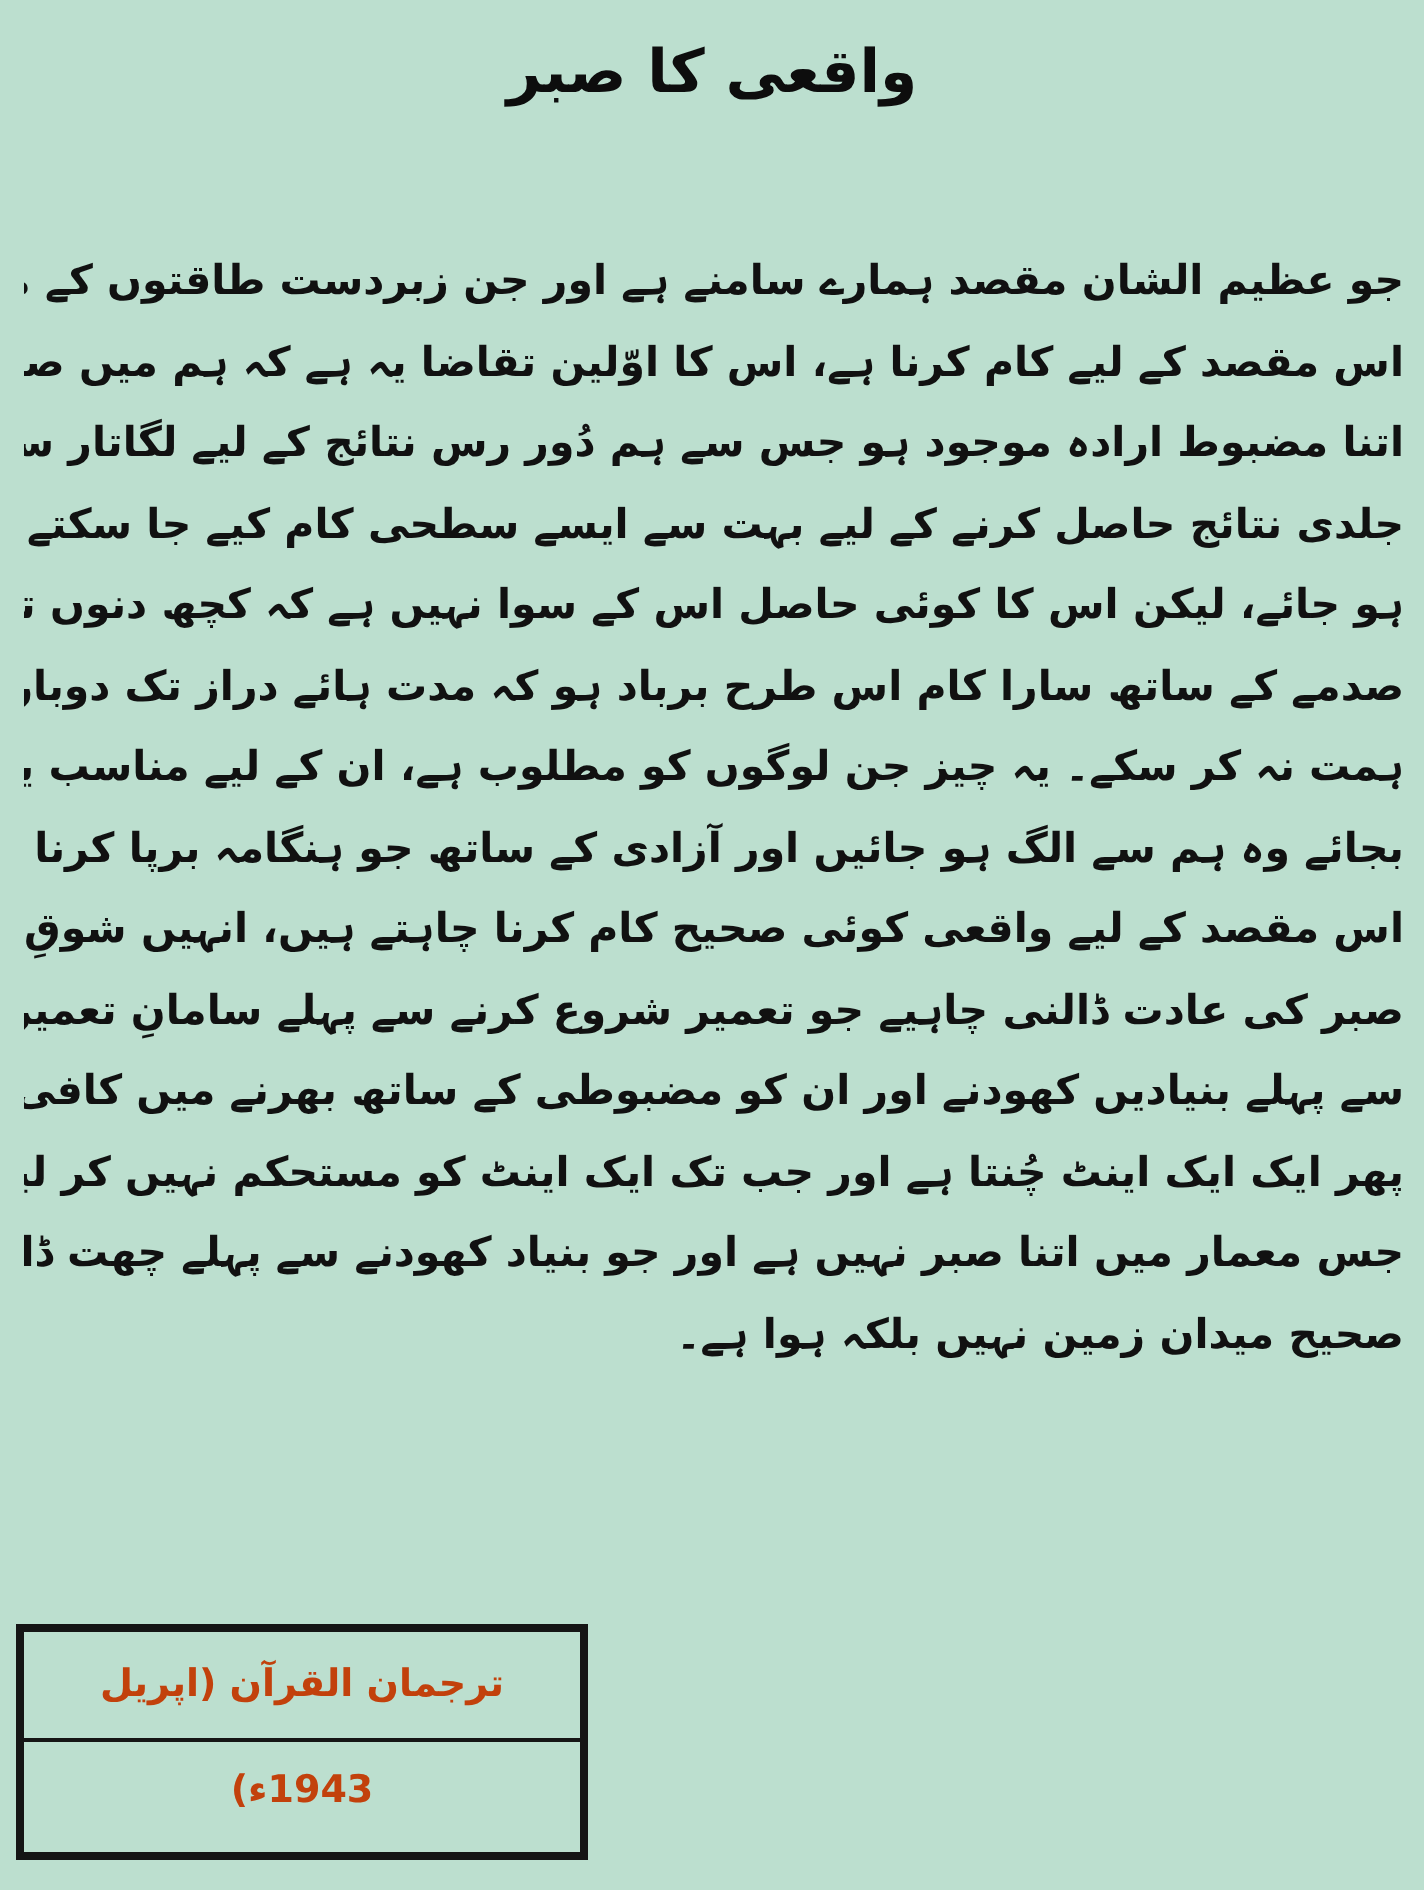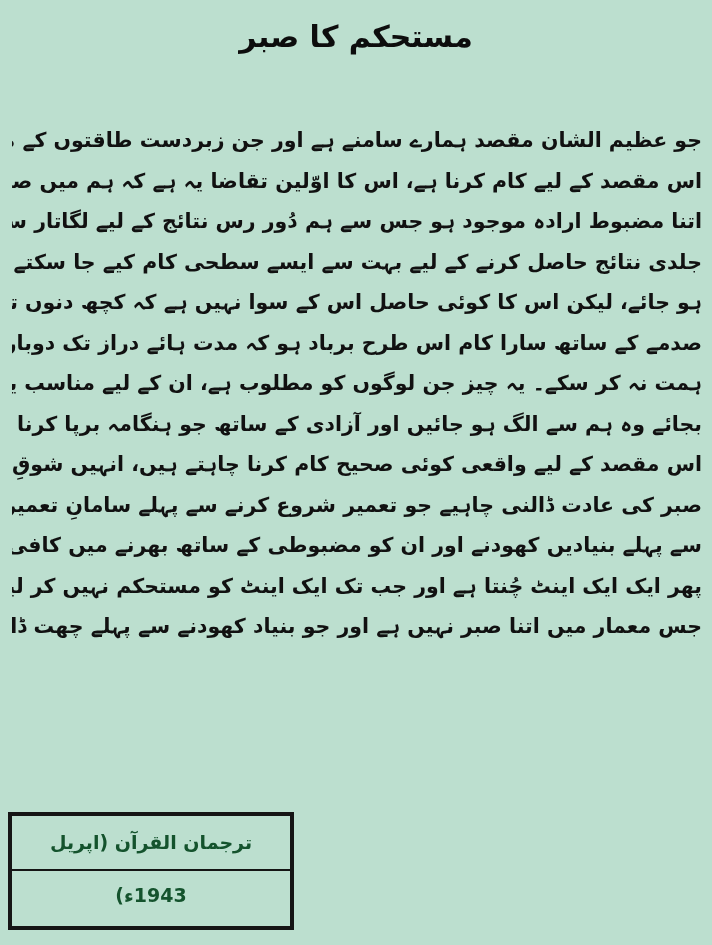--- a/index.html
+++ b/index.html
@@ -63,46 +63,47 @@
     border: 4px solid #151515;
     box-sizing: border-box;
     direction: rtl;
   }
   .source-row {
     height: 53px;
     line-height: 53px;
     text-align: center;
     font-size: 19px;
     font-weight: bold;
-    color: #14532d;
+    color: #c2410c;
   }
   .source-row.first {
     border-bottom: 2px solid #151515;
   }
 </style>
 </head>
 <body>
 
 <div class="page">
 
-  <div class="title">مستحکم کا صبر</div>
+  <div class="title">واقعی کا صبر</div>
 
   <div class="body-text">
     <div class="line">جو عظیم الشان مقصد ہمارے سامنے ہے اور جن زبردست طاقتوں کے مقابلے میں ہم کو اُٹھ کر</div>
     <div class="line">اس مقصد کے لیے کام کرنا ہے، اس کا اوّلین تقاضا یہ ہے کہ ہم میں صبر ہو، تدبّر ہو اور معاملہ فہمی ہو اور</div>
     <div class="line">اتنا مضبوط ارادہ موجود ہو جس سے ہم دُور رس نتائج کے لیے لگاتار سعی کر سکیں۔ بے صبری کے ساتھ</div>
     <div class="line">جلدی نتائج حاصل کرنے کے لیے بہت سے ایسے سطحی کام کیے جا سکتے ہیں جن سے ایک وقتی ہلچل برپا</div>
     <div class="line">ہو جائے، لیکن اس کا کوئی حاصل اس کے سوا نہیں ہے کہ کچھ دنوں تک فضا میں شور رہے اور پھر ایک</div>
     <div class="line">صدمے کے ساتھ سارا کام اس طرح برباد ہو کہ مدت ہائے دراز تک دوبارہ اس کا نام لینے کی بھی کوئی</div>
     <div class="line">ہمت نہ کر سکے۔ یہ چیز جن لوگوں کو مطلوب ہے، ان کے لیے مناسب یہ ہے کہ ہمیں پریشان کرنے کی</div>
     <div class="line">بجائے وہ ہم سے الگ ہو جائیں اور آزادی کے ساتھ جو ہنگامہ برپا کرنا چاہیں، کریں۔ مگر جو لوگ</div>
     <div class="line">اس مقصد کے لیے واقعی کوئی صحیح کام کرنا چاہتے ہیں، انہیں شوقِ فضول سے مجتنب ہو کر معمار کے سے</div>
     <div class="line">صبر کی عادت ڈالنی چاہیے جو تعمیر شروع کرنے سے پہلے سامانِ تعمیر جمع کرتا ہے۔ پھر دیوار اٹھانے</div>
     <div class="line">سے پہلے بنیادیں کھودنے اور ان کو مضبوطی کے ساتھ بھرنے میں کافی وقت اور محنت صرف کرتا ہے۔</div>
     <div class="line">پھر ایک ایک اینٹ چُنتا ہے اور جب تک ایک اینٹ کو مستحکم نہیں کر لیتا دوسری اینٹ کو ہاتھ نہیں لگاتا۔</div>
     <div class="line">جس معمار میں اتنا صبر نہیں ہے اور جو بنیاد کھودنے سے پہلے چھت ڈالنا چاہتا ہے، اس کے لیے کام کا</div>
+    <div class="line last">صحیح میدان زمین نہیں بلکہ ہوا ہے۔</div>
   </div>
 
   <div class="source-box">
     <div class="source-row first">ترجمان القرآن (اپریل 1943ء)</div>
   </div>
 
 </div>
 
 </body></html>

